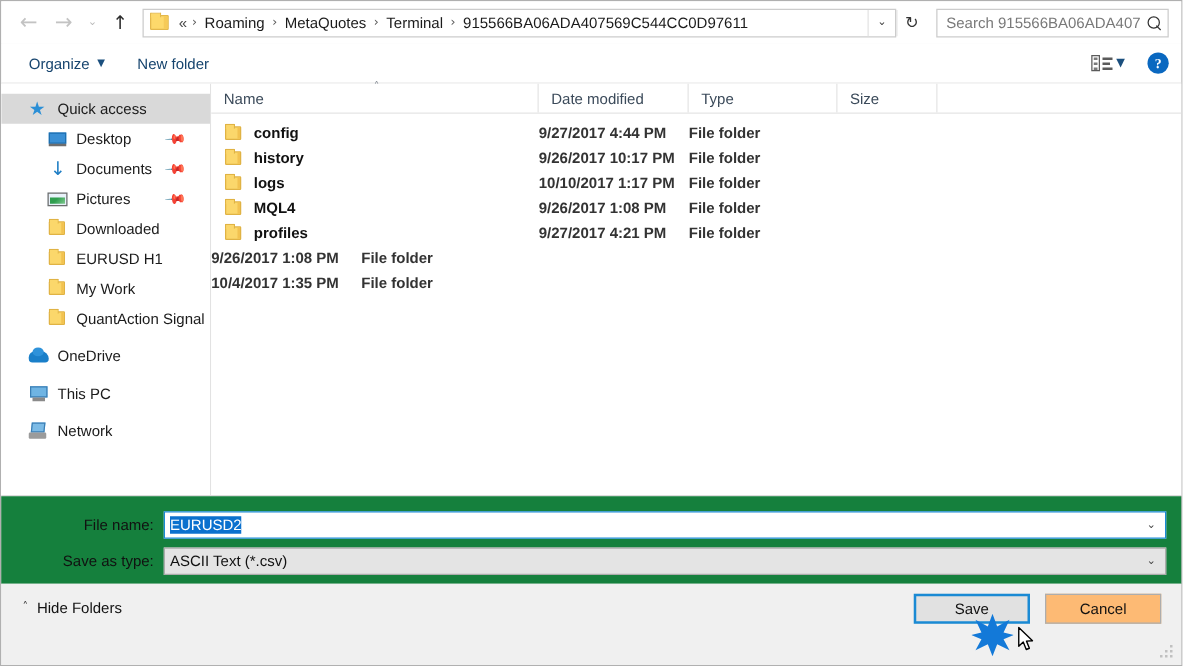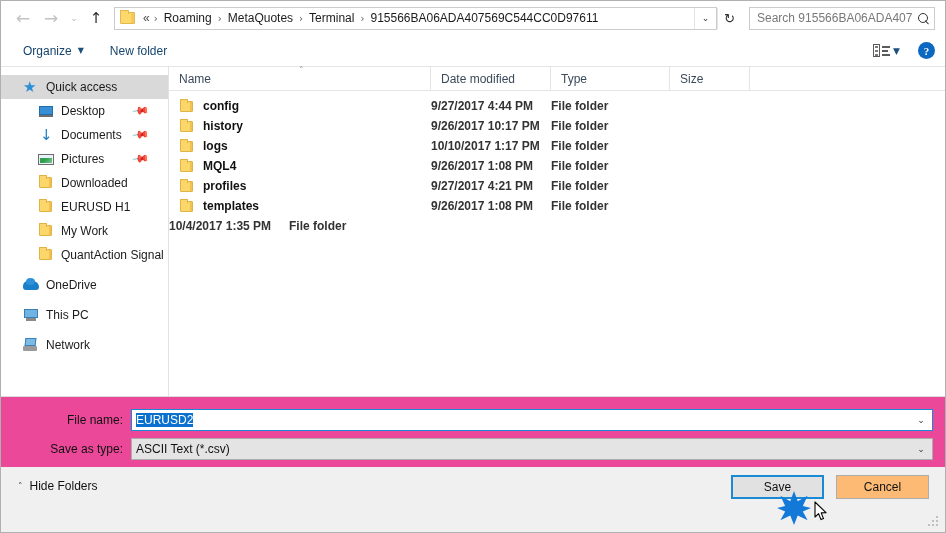--- a/index.html
+++ b/index.html
@@ -509,21 +509,21 @@
     width: 16px; height: 14px;
     margin-right: 8px;
     flex: 0 0 auto;
   }
   .row .cell-date { width: 120px; flex: 0 0 120px; color: #333; }
   .row .cell-type { width: 119px; flex: 0 0 119px; color: #333; }
   .row .cell-size { width: 80px;  flex: 0 0 80px; }
 
   
   .formarea {
-    background: #ec4899;
+    background: #15803d;
     padding: 12px 12px 0 12px;
     flex: 0 0 auto;
   }
   .form-row {
     display: flex;
     align-items: center;
     margin-bottom: 7px;
   }
   .form-label {
     width: 118px;
@@ -890,26 +890,20 @@
                 <span class="ic-folder"></span>
               </span>
             <span>profiles</span>
           </div>
           <div class="cell-date">9/27/2017 4:21 PM</div>
           <div class="cell-type">File folder</div>
           <div class="cell-size"></div>
         </div>
 
         <div class="row">
-          <div class="cell-name">
-            <span class="ic-folder-row">
-                <span class="ic-folder"></span>
-              </span>
-            <span>templates</span>
-          </div>
           <div class="cell-date">9/26/2017 1:08 PM</div>
           <div class="cell-type">File folder</div>
           <div class="cell-size"></div>
         </div>
 
         <div class="row">
           <div class="cell-date">10/4/2017 1:35 PM</div>
           <div class="cell-type">File folder</div>
           <div class="cell-size"></div>
         </div>

